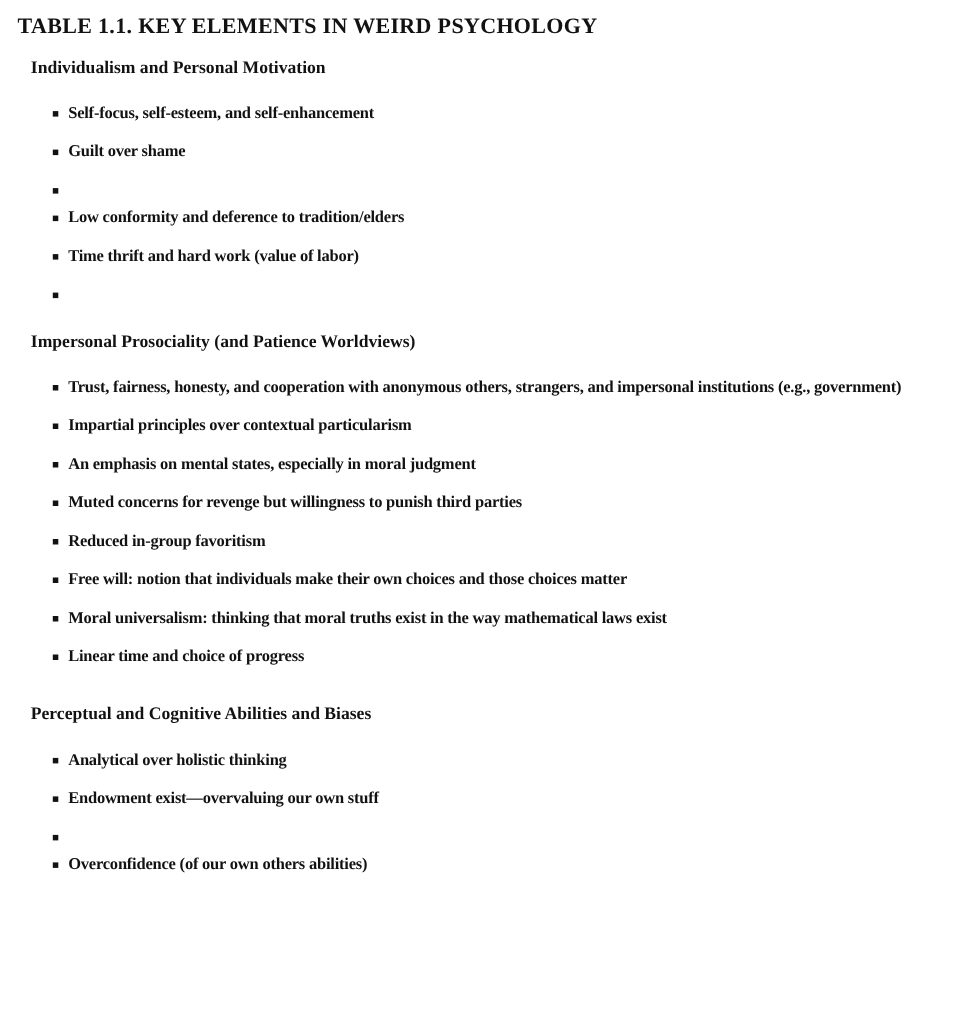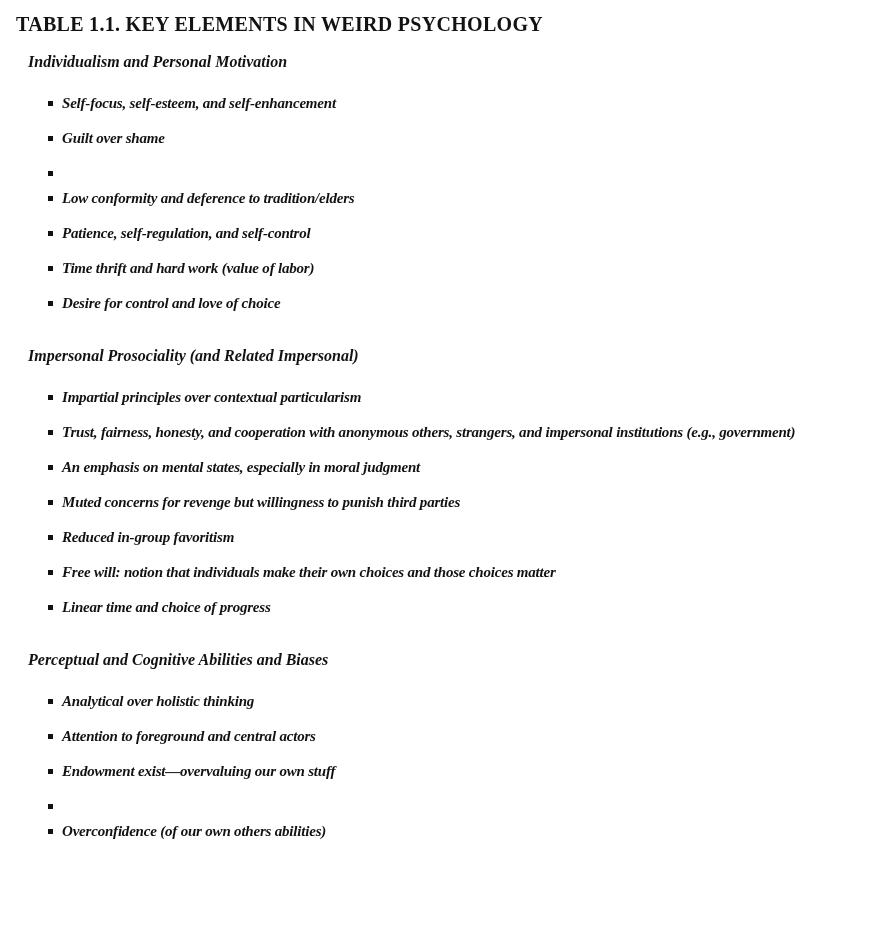--- a/index.html
+++ b/index.html
@@ -15,21 +15,21 @@
     overflow: hidden;
   }
   .doc-title {
     font-size: 20px;
     line-height: 25px;
     letter-spacing: 0.3px;
     margin: 0;
     padding: 0 0 12px 0;
     font-weight: 700;
   }
-  .section { margin: 0; padding: 0; font-style: italic; }
+  .section { margin: 0; padding: 0; }
   .section + .section { padding-top: 17px; }
   .section-heading {
     font-size: 16px;
     line-height: 25px;
     margin: 0 0 0 12px;
     padding: 0 0 17px 0;
     font-weight: 700;
   }
   ul.bullet-list {
     list-style: none;
@@ -78,77 +78,72 @@
         </li>
       <li>
           <span class="bullet"></span>
         </li>
       <li>
           <span class="bullet"></span>
           <span class="item-text">Low conformity and deference to tradition/elders</span>
         </li>
       <li>
           <span class="bullet"></span>
-          <span class="item-text">Patience, self-regulation, and self-control</span>
-        </li>
-      <li>
-          <span class="bullet"></span>
           <span class="item-text">Time thrift and hard work (value of labor)</span>
         </li>
       <li>
           <span class="bullet"></span>
-          <span class="item-text">Desire for control and love of choice</span>
         </li>
     </ul>
   </div>
 
   <div class="section">
-    <h2 class="section-heading">Impersonal Prosociality (and Related Impersonal)</h2>
+    <h2 class="section-heading">Impersonal Prosociality (and Patience Worldviews)</h2>
     <ul class="bullet-list">
       <li>
           <span class="bullet"></span>
-          <span class="item-text">Impartial principles over contextual particularism</span>
+          <span class="item-text">Trust, fairness, honesty, and cooperation with anonymous others, strangers, and impersonal institutions (e.g., govern­ment)</span>
         </li>
       <li>
           <span class="bullet"></span>
-          <span class="item-text">Trust, fairness, honesty, and cooperation with anonymous others, strangers, and impersonal institutions (e.g., govern­ment)</span>
+          <span class="item-text">Impartial principles over contextual particularism</span>
         </li>
       <li>
           <span class="bullet"></span>
           <span class="item-text">An emphasis on mental states, especially in moral judgment</span>
         </li>
       <li>
           <span class="bullet"></span>
           <span class="item-text">Muted concerns for revenge but willingness to punish third parties</span>
         </li>
       <li>
           <span class="bullet"></span>
           <span class="item-text">Reduced in-group favoritism</span>
         </li>
       <li>
           <span class="bullet"></span>
           <span class="item-text">Free will: notion that individuals make their own choices and those choices matter</span>
         </li>
       <li>
           <span class="bullet"></span>
+          <span class="item-text">Moral universalism: thinking that moral truths exist in the way mathematical laws exist</span>
+        </li>
+      <li>
+          <span class="bullet"></span>
           <span class="item-text">Linear time and choice of progress</span>
         </li>
     </ul>
   </div>
 
   <div class="section">
     <h2 class="section-heading">Perceptual and Cognitive Abilities and Biases</h2>
     <ul class="bullet-list">
       <li>
           <span class="bullet"></span>
           <span class="item-text">Analytical over holistic thinking</span>
-        </li>
-      <li>
-          <span class="bullet"></span>
-          <span class="item-text">Attention to foreground and central actors</span>
         </li>
       <li>
           <span class="bullet"></span>
           <span class="item-text">Endowment exist—overvaluing our own stuff</span>
         </li>
       <li>
           <span class="bullet"></span>
         </li>
       <li>
           <span class="bullet"></span>

